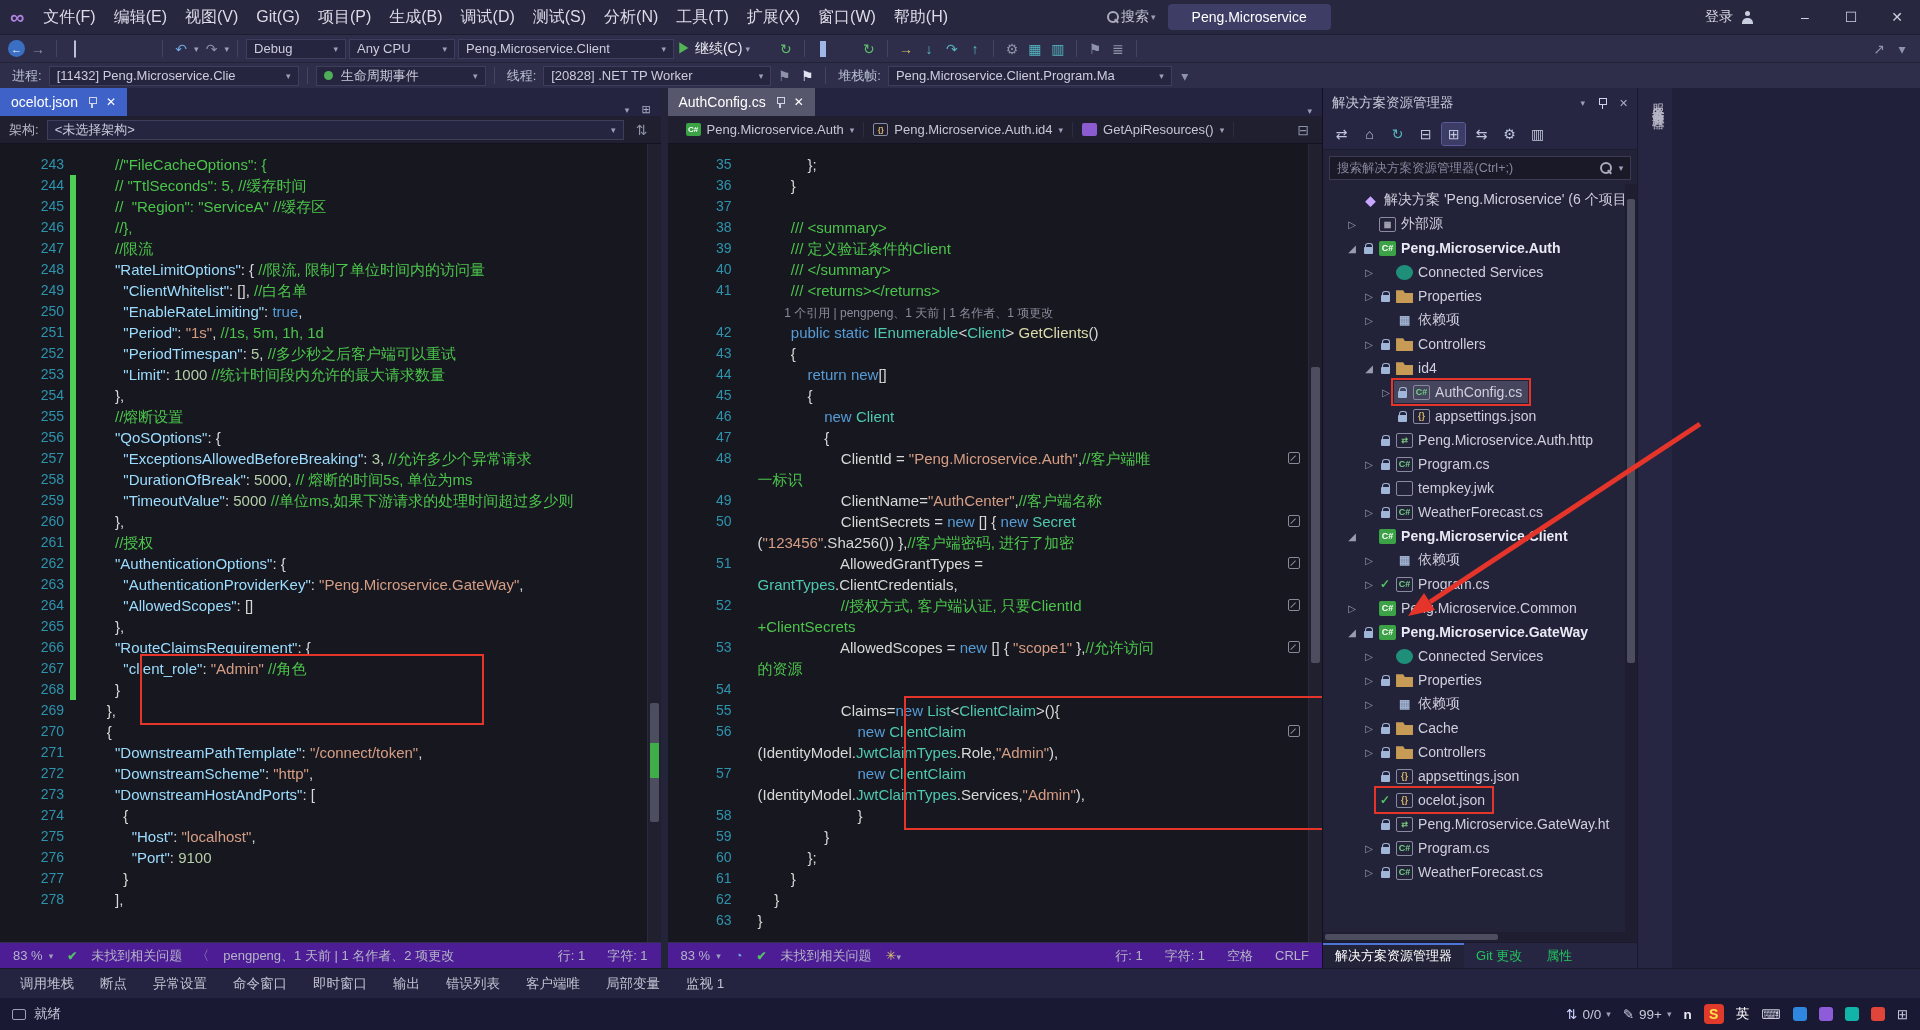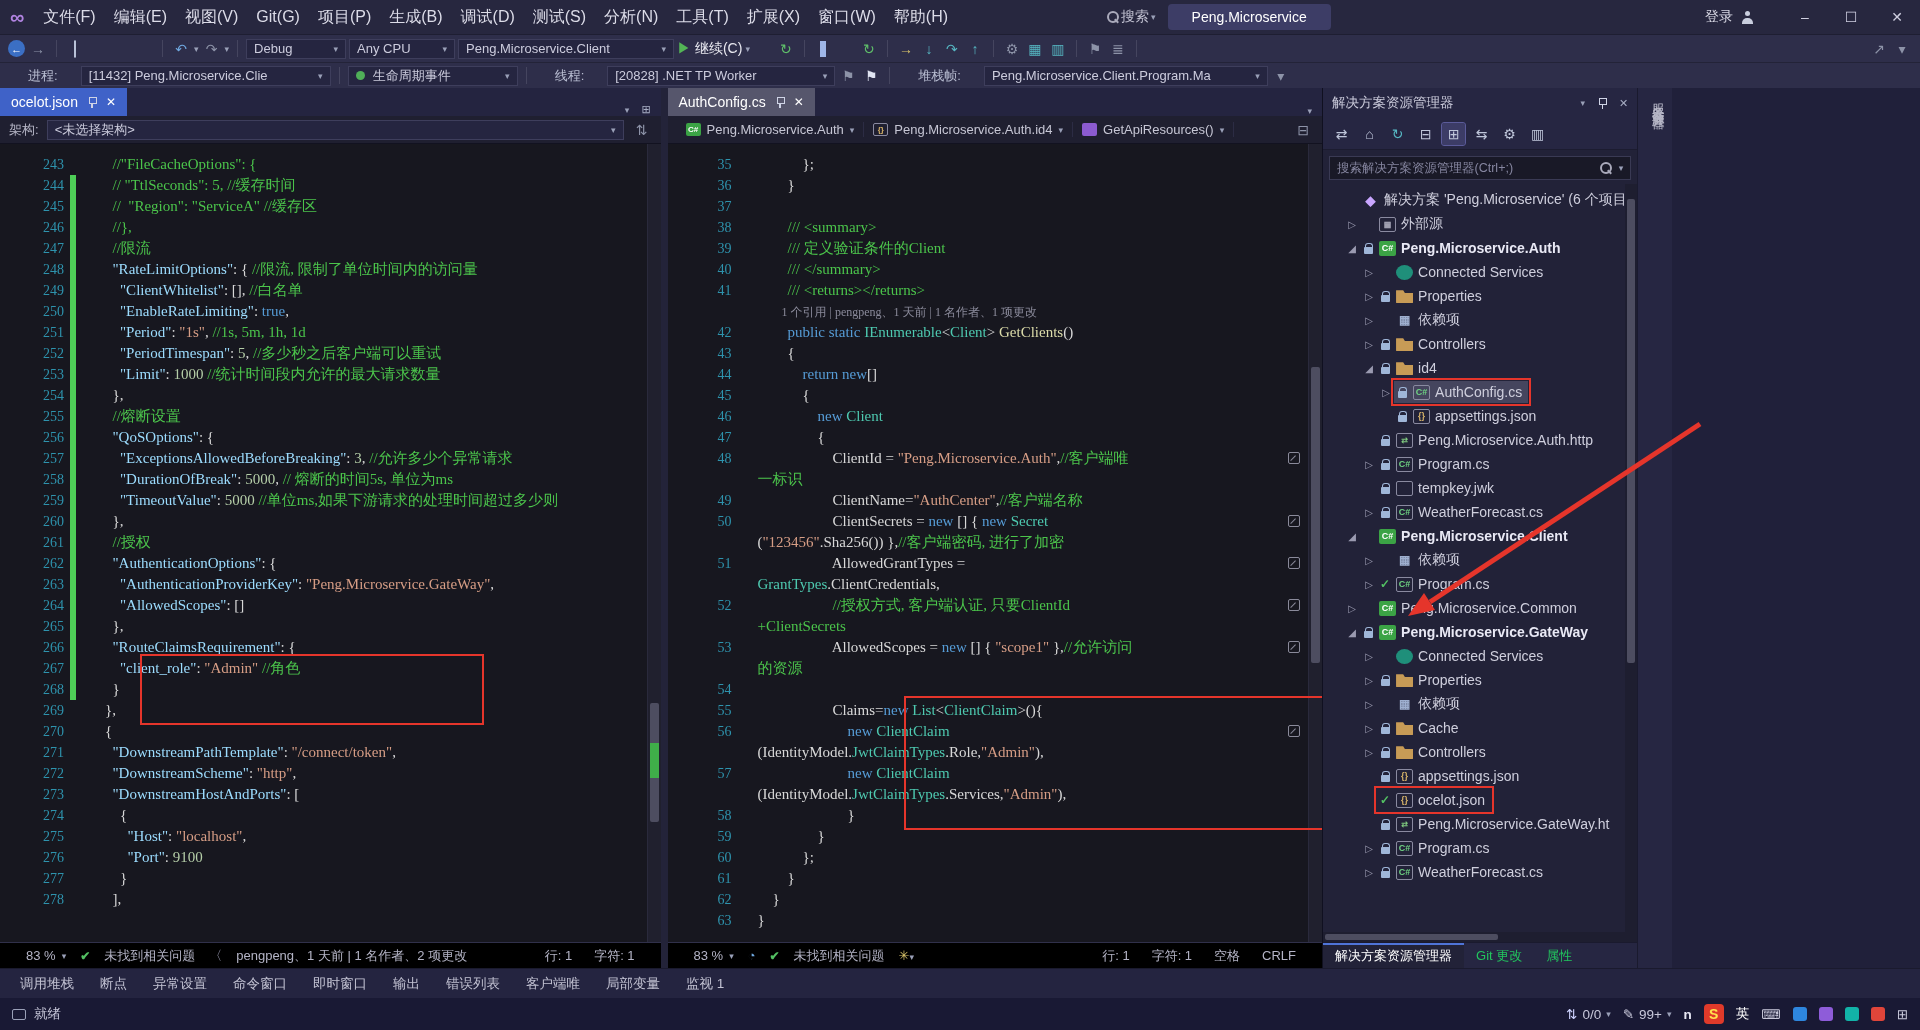--- a/index.html
+++ b/index.html
@@ -26,21 +26,21 @@
 
 
 .tbar{display:flex;align-items:center;height:28px;background:#2e2e4a;border-top:1px solid #1e1e32;padding:0 8px;gap:3px;font-size:13px}
 .tbar2{height:26px;border-top:1px solid #232338}
 .tbtn{min-width:20px;text-align:center;font-size:14px;color:#bfc8dc;white-space:nowrap}
 .tbtn.dim{color:#8d93a8}
 .tsep{width:1px;height:17px;background:#45455f;margin:0 5px;flex:none}
 .combo{display:flex;align-items:center;background:#252540;border:1px solid #3e3e5c;color:#ccd;height:20px;padding:0 7px;font-size:13px;gap:8px;white-space:nowrap}
 .combo .cv{overflow:hidden;text-overflow:ellipsis;white-space:nowrap;flex:1}
 .car{font-size:9px;color:#9aa0b8;flex:none}
-.lbl{color:#b9bed2;font-size:13px;white-space:nowrap;margin:0 20px}
+.lbl{color:#b9bed2;font-size:13px;white-space:nowrap;margin:0 4px}
 .navback{width:17px;height:17px;border-radius:50%;background:#3b6fc4;color:#fff;font-size:11px;display:flex;align-items:center;justify-content:center}
 .docico{width:11px;height:13px;border:1.5px solid #b9c2d8;border-radius:1px}
 .folderico{width:14px;height:11px;background:#b9935a;clip-path:polygon(0 0,40% 0,52% 25%,100% 25%,100% 100%,0 100%)}
 .floppy{width:14px;height:14px;background:#5b84d6;border-radius:2px;position:relative}
 .floppy::before{content:"";position:absolute;top:1px;left:3px;right:3px;height:4px;background:#d9e2f5}
 .floppy::after{content:"";position:absolute;bottom:1px;left:4px;right:4px;height:5px;background:#2c3e66}
 .saveall{box-shadow:3px -3px 0 -1px #5b84d6}
 .flame{width:10px;height:13px;background:linear-gradient(#f0a33c,#e05a2b);border-radius:50% 50% 45% 45%/62% 62% 38% 38%}
 .pauseico{width:10px;height:12px;border-left:3.5px solid #9fb6e8;border-right:3.5px solid #9fb6e8}
 .stopico{width:11px;height:11px;background:#cf4438}
@@ -64,42 +64,42 @@
 .subbar{height:28px;background:#1f1f30;border-bottom:1px solid #121220;display:flex;align-items:center;padding:0 9px;gap:8px;font-size:13px;color:#b8b8c8}
 .schemacombo{flex:1;max-width:600px}
 .bc{display:flex;flex:1;min-width:0}
 .bc-item{display:flex;align-items:center;gap:6px;padding:0 9px;font-size:13px;color:#c6c6d4;border-right:1px solid #2c2c44;white-space:nowrap}
 .bci{width:15px;height:13px;border-radius:2px;display:flex;align-items:center;justify-content:center;font-size:8px;font-weight:bold}
 .bci.proj{background:#3ba345;color:#fff}
 .bci.ns{border:1px solid #8a8aa0;color:#d9b56a}
 .bci.method{background:#8c5bd0}
 
 
-.codearea{position:relative;flex:1;overflow:hidden;padding-top:10px;font-family:Liberation Serif, serif;font-size:15px}
+.codearea{position:relative;flex:1;overflow:hidden;padding-top:10px;font-family:Liberation Sans, sans-serif;font-size:15px}
 .crow{display:flex;height:21px;line-height:21px;white-space:pre;position:relative}
 .ln{width:46px;text-align:right;color:#2e93ad;flex:none;font-size:14px;margin-left:18px}
 .chg{width:6px;margin-left:6px;margin-right:14px;flex:none}
 .chg.on{background:#4ece57}
 .ctext{white-space:pre}
 .tk-cm{color:#4bc44b}
 .tk-key{color:#9cdcfe}
 .tk-str{color:#d69d85}
 .tk-num{color:#b5cea8}
 .tk-kw{color:#569cd6}
 .tk-ty{color:#4ec9b0}
 .tk-fn{color:#dcdcaa}
 .tk-pl{color:#d8d8d8}
 .tk-cl{color:#8a8a9a;font-size:12px}
 .qa{position:absolute;right:22px;top:4px;width:12px;height:12px;border:1px solid #8a8a9a;border-radius:2px}
 .qa::after{content:"";position:absolute;left:2px;top:4px;width:7px;height:4px;border-top:1px solid #8a8a9a;transform:rotate(-45deg)}
 .redbox{position:absolute;border:2px solid #e5352b;pointer-events:none;z-index:6}
 .vscroll{position:absolute;top:0;right:0;width:14px;height:100%;background:#20202e;border-left:1px solid #2a2a3c}
 .vthumb{position:absolute;left:2px;right:2px;background:#4d4d60;border-radius:2px}
 .vmark{position:absolute;left:2px;right:2px;background:#3fae49}
-.estatus{height:26px;background:#000000;border-top:1px solid #30304a;display:flex;align-items:center;font-size:13px;color:#b4b4c6;padding:0 26px;gap:14px;white-space:nowrap}
+.estatus{height:26px;background:#4c1d95;border-top:1px solid #30304a;display:flex;align-items:center;font-size:13px;color:#b4b4c6;padding:0 13px;gap:14px;white-space:nowrap}
 .esr{margin-left:auto;display:flex;gap:22px;align-items:center}
 .okcheck{color:#53c163;font-weight:bold;font-size:12px}
 .zoomc{display:flex;gap:6px;align-items:center}
 
 
 .solexp{width:349px;background:#222238;border-left:1px solid #101020;display:flex;flex-direction:column}
 .sehead{height:30px;display:flex;align-items:center;padding:0 9px;font-size:13.5px;color:#cacada;background:#262642}
 .seheadicons{margin-left:auto;display:flex;gap:12px;align-items:center;color:#a8aec4;font-size:11px}
 .setools{height:32px;display:flex;align-items:center;gap:5px;padding:0 7px;background:#262642;border-bottom:1px solid #1c1c30;font-size:14px;color:#bfc6da}
 .setool{min-width:23px;height:22px;display:flex;align-items:center;justify-content:center;border-radius:2px}

